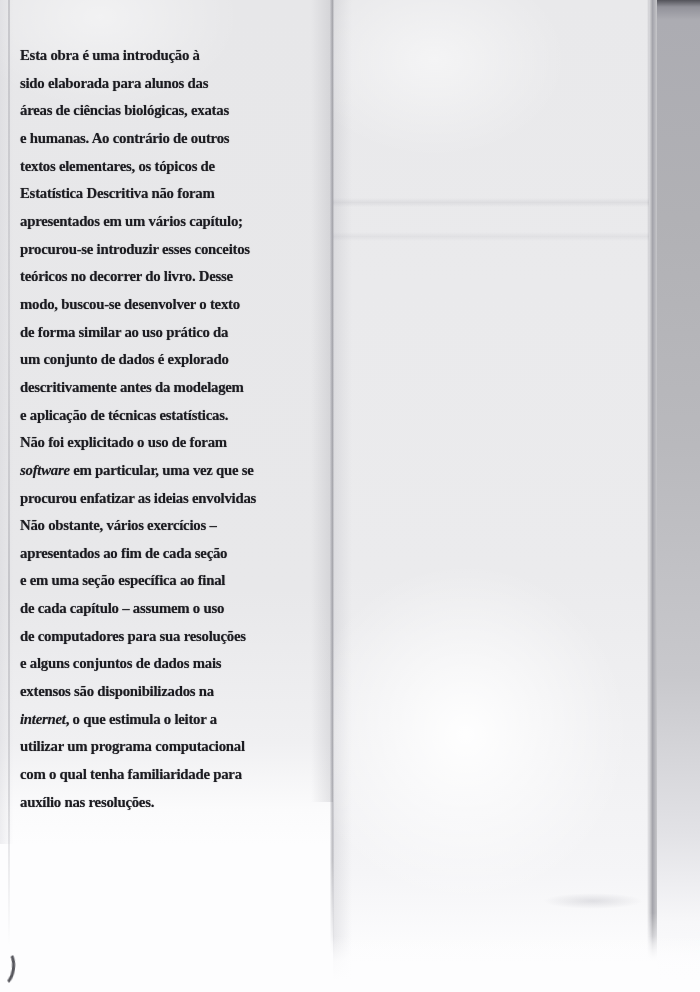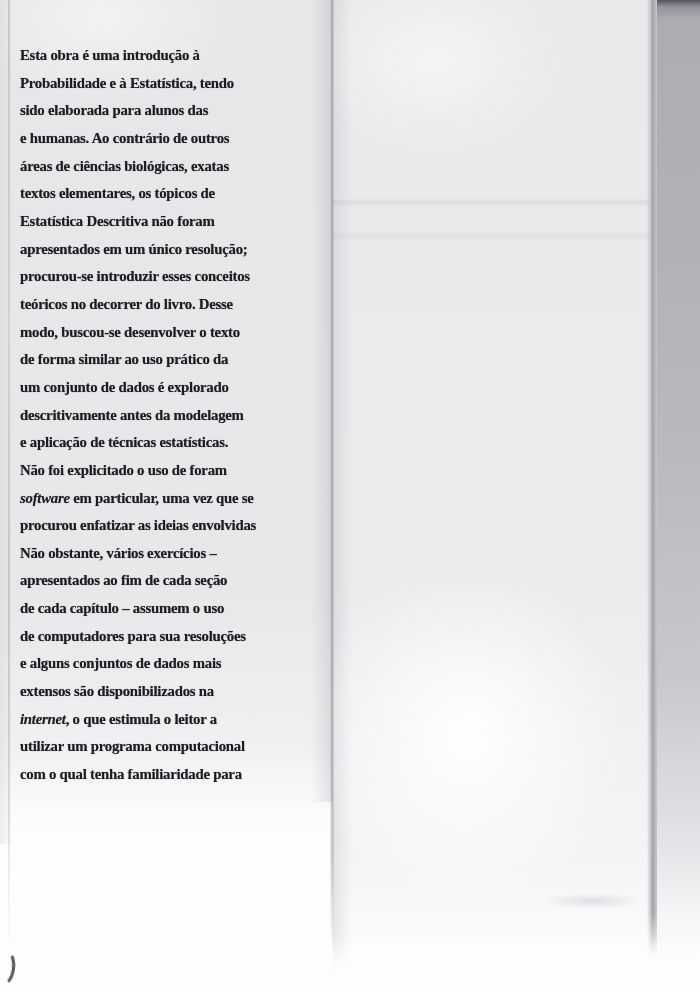--- a/index.html
+++ b/index.html
@@ -115,46 +115,47 @@
 </style>
 </head>
 <body>
 
 <div class="scan">
 
   <div class="left-page">
     <div class="left-edge-line"></div>
     <div class="flap-text">
         <div class="text-line">Esta obra é uma introdução à</div>
-        <div class="text-line">Probabilidade e à Estatística, tendo</div>
         <div class="text-line">sido elaborada para alunos das</div>
+        <div class="text-line">áreas de ciências biológicas, exatas</div>
         <div class="text-line">e humanas. Ao contrário de outros</div>
-        <div class="text-line">áreas de ciências biológicas, exatas</div>
         <div class="text-line">textos elementares, os tópicos de</div>
         <div class="text-line">Estatística Descritiva não foram</div>
-        <div class="text-line">apresentados em um único resolução;</div>
+        <div class="text-line">apresentados em um vários capítulo;</div>
         <div class="text-line">procurou-se introduzir esses conceitos</div>
         <div class="text-line">teóricos no decorrer do livro. Desse</div>
         <div class="text-line">modo, buscou-se desenvolver o texto</div>
         <div class="text-line">de forma similar ao uso prático da</div>
         <div class="text-line">um conjunto de dados é explorado</div>
         <div class="text-line">descritivamente antes da modelagem</div>
         <div class="text-line">e aplicação de técnicas estatísticas.</div>
         <div class="text-line">Não foi explicitado o uso de foram</div>
         <div class="text-line"><i>software</i> em particular, uma vez que se</div>
         <div class="text-line">procurou enfatizar as ideias envolvidas</div>
         <div class="text-line">Não obstante, vários exercícios –</div>
         <div class="text-line">apresentados ao fim de cada seção</div>
+        <div class="text-line">e em uma seção específica ao final</div>
         <div class="text-line">de cada capítulo – assumem o uso</div>
         <div class="text-line">de computadores para sua resoluções</div>
         <div class="text-line">e alguns conjuntos de dados mais</div>
         <div class="text-line">extensos são disponibilizados na</div>
         <div class="text-line"><i>internet</i>, o que estimula o leitor a</div>
         <div class="text-line">utilizar um programa computacional</div>
         <div class="text-line">com o qual tenha familiaridade para</div>
+        <div class="text-line">auxílio nas resoluções.</div>
       </div>
   </div>
 
   <div class="right-page">
     <div class="streak streak-1"></div>
     <div class="streak streak-2"></div>
     <div class="smudge"></div>
   </div>
 
   <div class="fold-line"></div>

